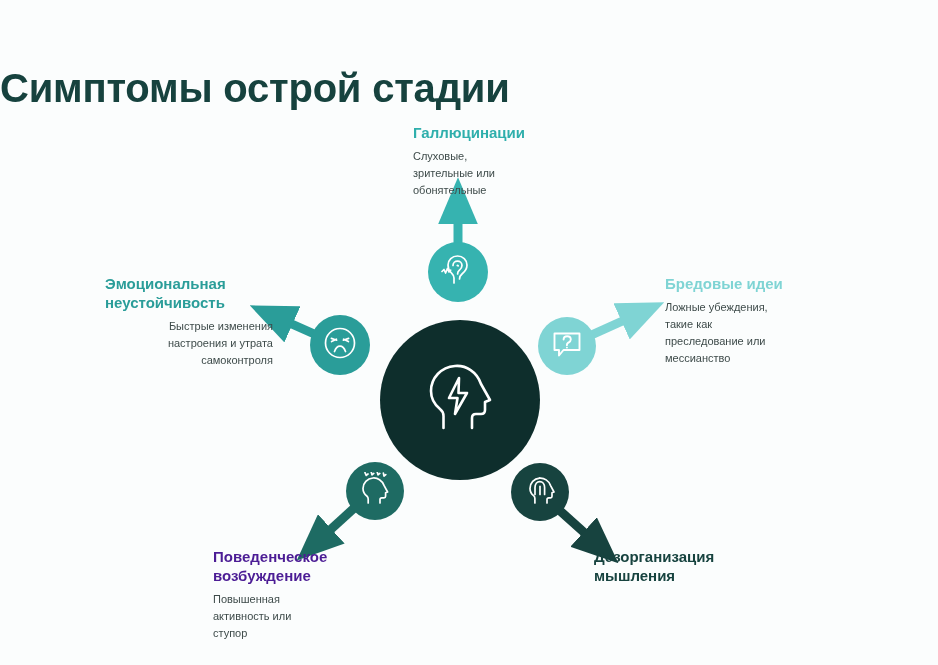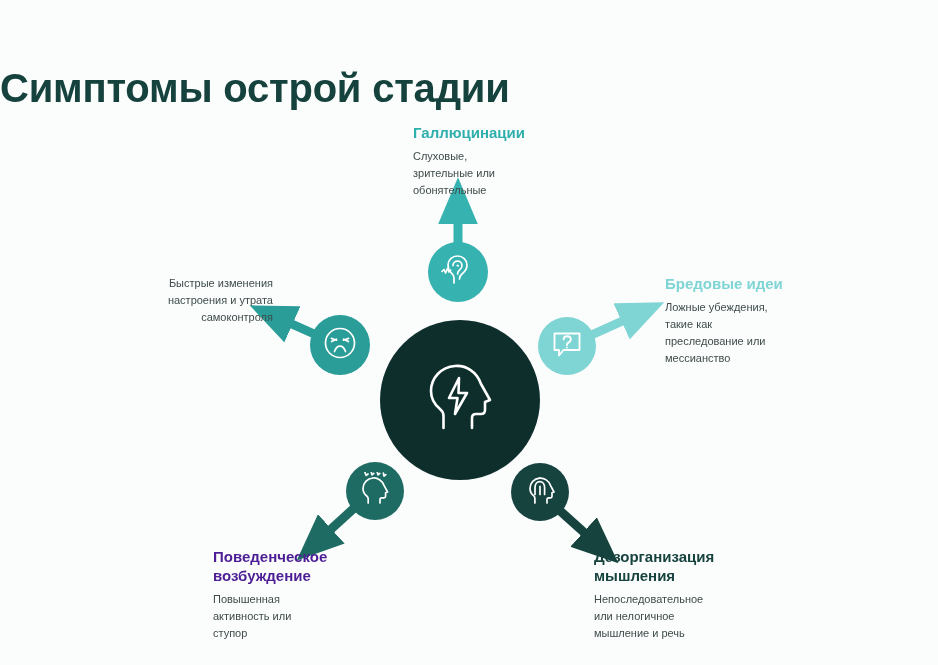--- a/index.html
+++ b/index.html
@@ -173,20 +173,22 @@
         <svg width="36" height="36" viewBox="0 0 36 36" fill="none" stroke="#ffffff" stroke-width="1.7" stroke-linecap="round" stroke-linejoin="round">
           <circle cx="18" cy="18" r="14.5"></circle>
           <path d="M9.4 13.4 L14.6 15.2 M9.6 16.6 L14.4 14.2"></path>
           <path d="M26.6 13.4 L21.4 15.2 M26.4 16.6 L21.6 14.2"></path>
           <path d="M12.5 26.5 C13.8 22.8 16 21.2 18 21.2
                    C20 21.2 22.2 22.8 23.5 26.5"></path>
         </svg>
       </span>
     </div>
     <div class="node-text align-right" style="left:105px; top:275px; width:168px;">
+      <p class="node-title" style="color:#2A9D99; text-align:left;">Эмоциональная
+неустойчивость</p>
       <p class="node-desc" style="text-align:right;">Быстрые изменения
 настроения и утрата
 самоконтроля</p>
     </div>
 
     <div class="node-circle" style="left:538px; top:317px; width:58px; height:58px; background:#7FD4D4;">
       <span>
         <svg width="34" height="34" viewBox="0 0 34 34" fill="none" stroke="#ffffff" stroke-width="1.9" stroke-linecap="round" stroke-linejoin="round">
           <path d="M4.5 6.5 L29.5 6.5 L29.5 23 L13.5 23 L9 28.5 L9 23 L4.5 23 Z"></path>
           <path d="M13.6 12.6 C13.6 10.6 15.2 9.2 17.2 9.2
@@ -238,19 +240,16 @@
                    C11.5 23.5 11.9 24.4 11.9 25.6 L11.9 30"></path>
           <path d="M12 21.5 L12 14.6 C12 11 14 8.6 16.8 8.6
                    C19.6 8.6 21.6 11 21.6 14.6 L21.6 21.5"></path>
           <path d="M17 21.5 L17 13.4"></path>
         </svg>
       </span>
     </div>
     <div class="node-text" style="left:594px; top:548px; width:230px;">
       <p class="node-title" style="color:#17433F;">Дезорганизация
 мышления</p>
-      <p class="node-desc">Непоследовательное
-или нелогичное
-мышление и речь</p>
     </div>
 
   </div>
 </div>
 
 </body></html>

